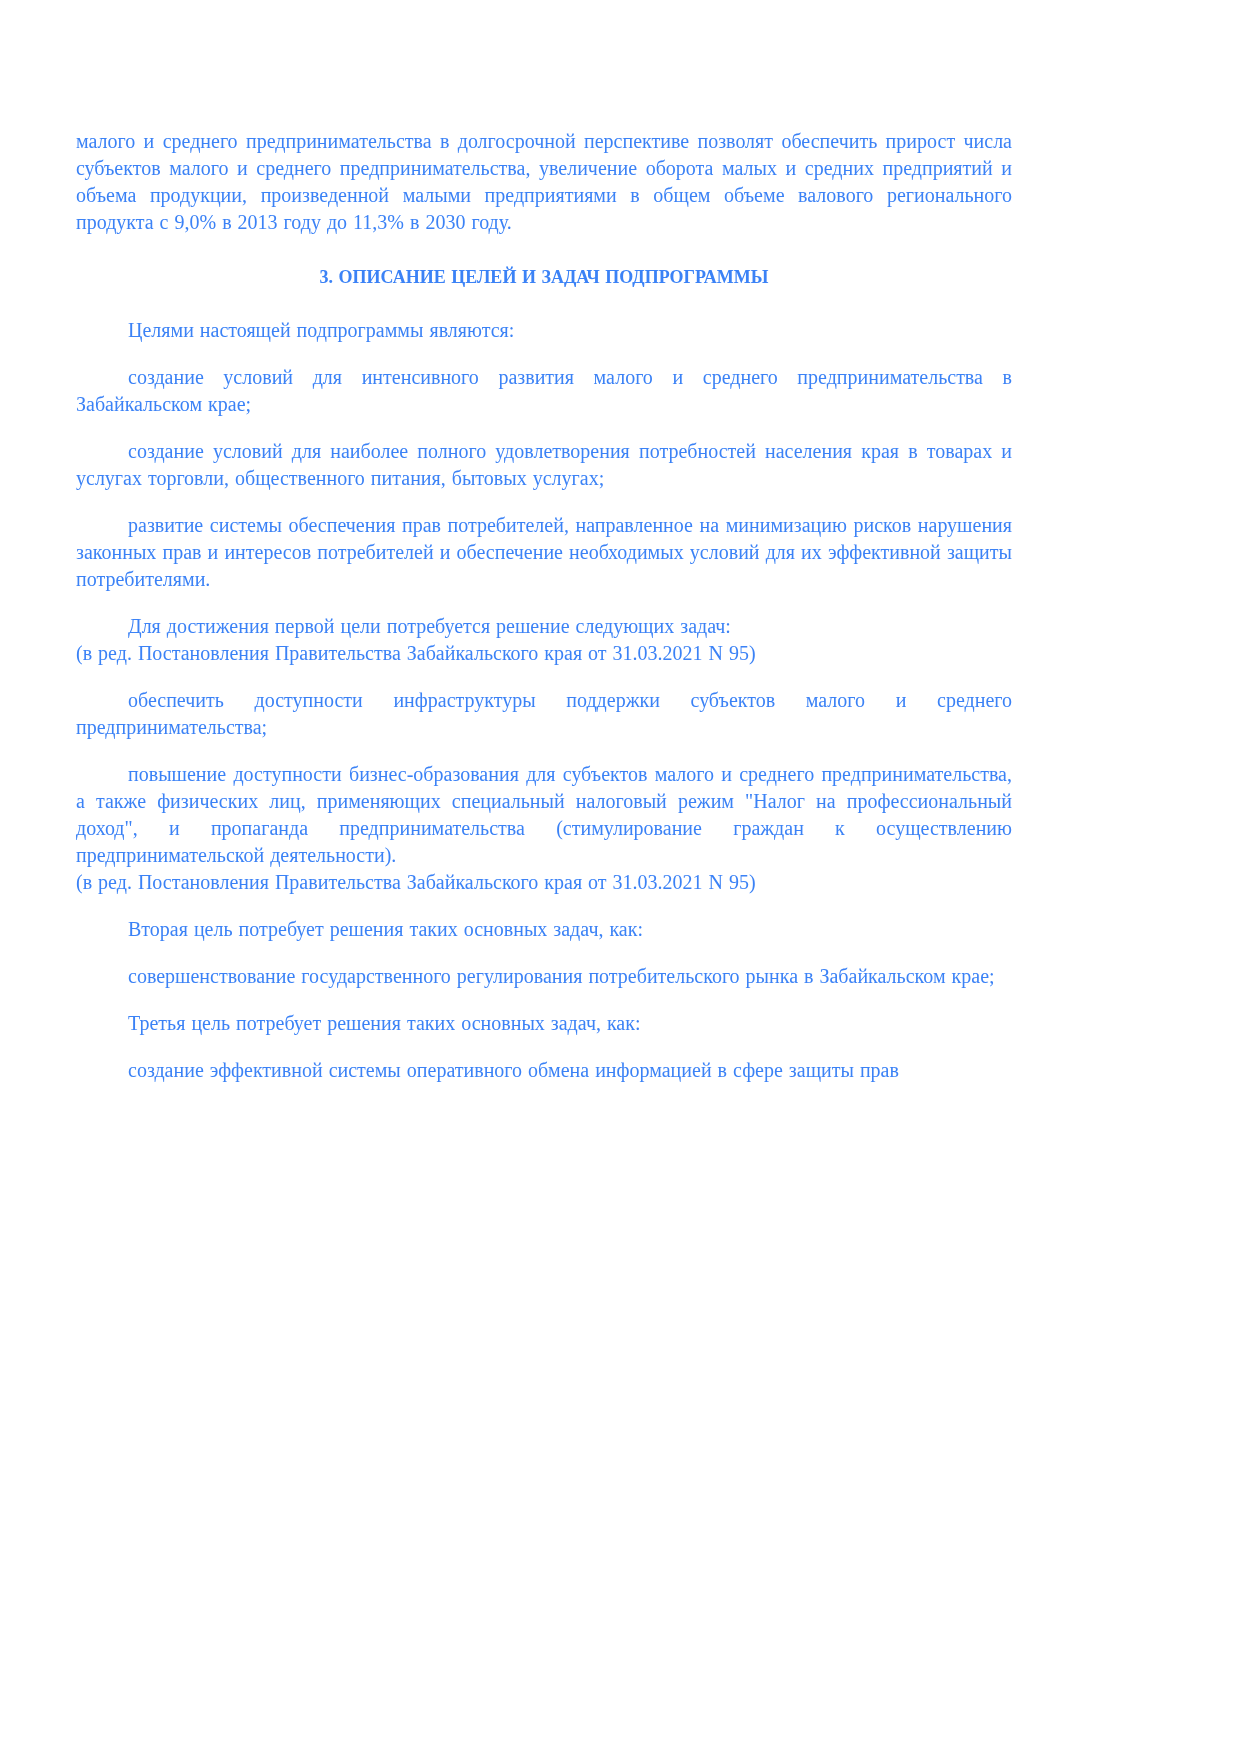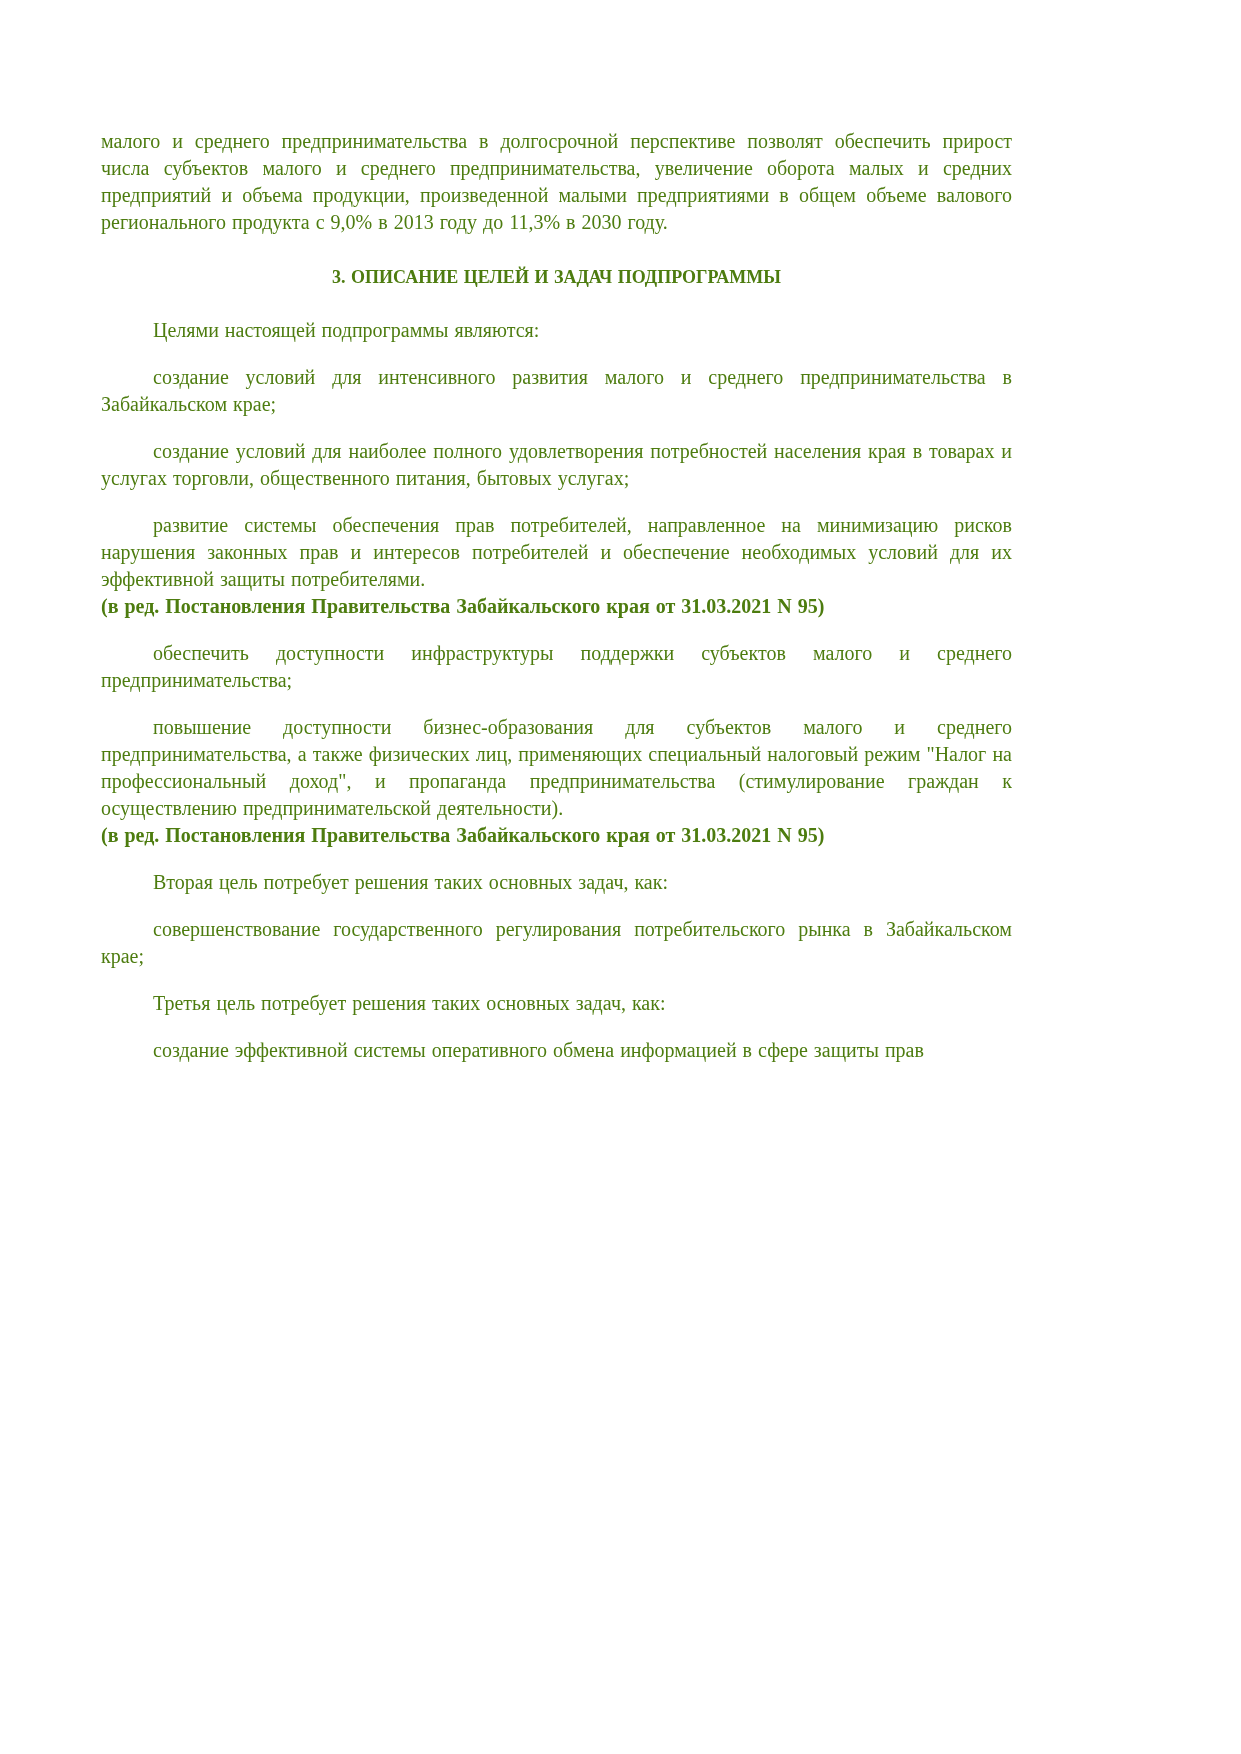--- a/index.html
+++ b/index.html
@@ -6,44 +6,43 @@
     margin: 0;
     padding: 0;
     background: #ffffff;
   }
   .page {
     position: relative;
     width: 1196px;
     height: 1754px;
     background: #ffffff;
     box-sizing: border-box;
-    padding: 128px 184px 60px 101px;
+    padding: 128px 184px 60px 76px;
     font-family: "Liberation Serif", serif;
-    color: #4d7c0f;
+    color: #3b82f6;
     overflow: hidden;
   }
   .doc-body p {
     font-size: 20px;
     line-height: 27px;
     text-align: justify;
     word-spacing: 1px;
     margin: 20px 0 0 0;
   }
   .doc-body p.body {
     text-indent: 52px;
   }
   .doc-body p.body-noindent {
     text-indent: 0;
     margin-top: 0;
   }
   .doc-body p.amendment {
     text-indent: 0;
     margin-top: 0;
     text-align: left;
-    font-weight: bold;
   }
   .doc-body p.heading {
     text-indent: 0;
     text-align: center;
     font-weight: bold;
     font-size: 18px;
     line-height: 28px;
     margin: 27px 0 26px 0;
   }
 </style>
@@ -51,20 +50,21 @@
 <body>
 
 <div class="page">
   <div class="doc-body" id="doc-body">
       <p class="body-noindent">малого и среднего предпринимательства в долгосрочной перспективе позволят обеспечить прирост числа субъектов малого и среднего предпринимательства, увеличение оборота малых и средних предприятий и объема продукции, произведенной малыми предприятиями в общем объеме валового регионального продукта с 9,0% в 2013 году до 11,3% в 2030 году.</p>
       <p class="heading">3. ОПИСАНИЕ ЦЕЛЕЙ И ЗАДАЧ ПОДПРОГРАММЫ</p>
       <p class="body">Целями настоящей подпрограммы являются:</p>
       <p class="body">создание условий для интенсивного развития малого и среднего предпринимательства в Забайкальском крае;</p>
       <p class="body">создание условий для наиболее полного удовлетворения потребностей населения края в товарах и услугах торговли, общественного питания, бытовых услугах;</p>
       <p class="body">развитие системы обеспечения прав потребителей, направленное на минимизацию рисков нарушения законных прав и интересов потребителей и обеспечение необходимых условий для их эффективной защиты потребителями.</p>
+      <p class="body">Для достижения первой цели потребуется решение следующих задач:</p>
       <p class="amendment">(в ред. Постановления Правительства Забайкальского края от 31.03.2021 N 95)</p>
       <p class="body">обеспечить доступности инфраструктуры поддержки субъектов малого и среднего предпринимательства;</p>
       <p class="body">повышение доступности бизнес-образования для субъектов малого и среднего предпринимательства, а также физических лиц, применяющих специальный налоговый режим "Налог на профессиональный доход", и пропаганда предпринимательства (стимулирование граждан к осуществлению предпринимательской деятельности).</p>
       <p class="amendment">(в ред. Постановления Правительства Забайкальского края от 31.03.2021 N 95)</p>
       <p class="body">Вторая цель потребует решения таких основных задач, как:</p>
       <p class="body">совершенствование государственного регулирования потребительского рынка в Забайкальском крае;</p>
       <p class="body">Третья цель потребует решения таких основных задач, как:</p>
       <p class="body">создание эффективной системы оперативного обмена информацией в сфере защиты прав</p>
     </div>
 </div>

